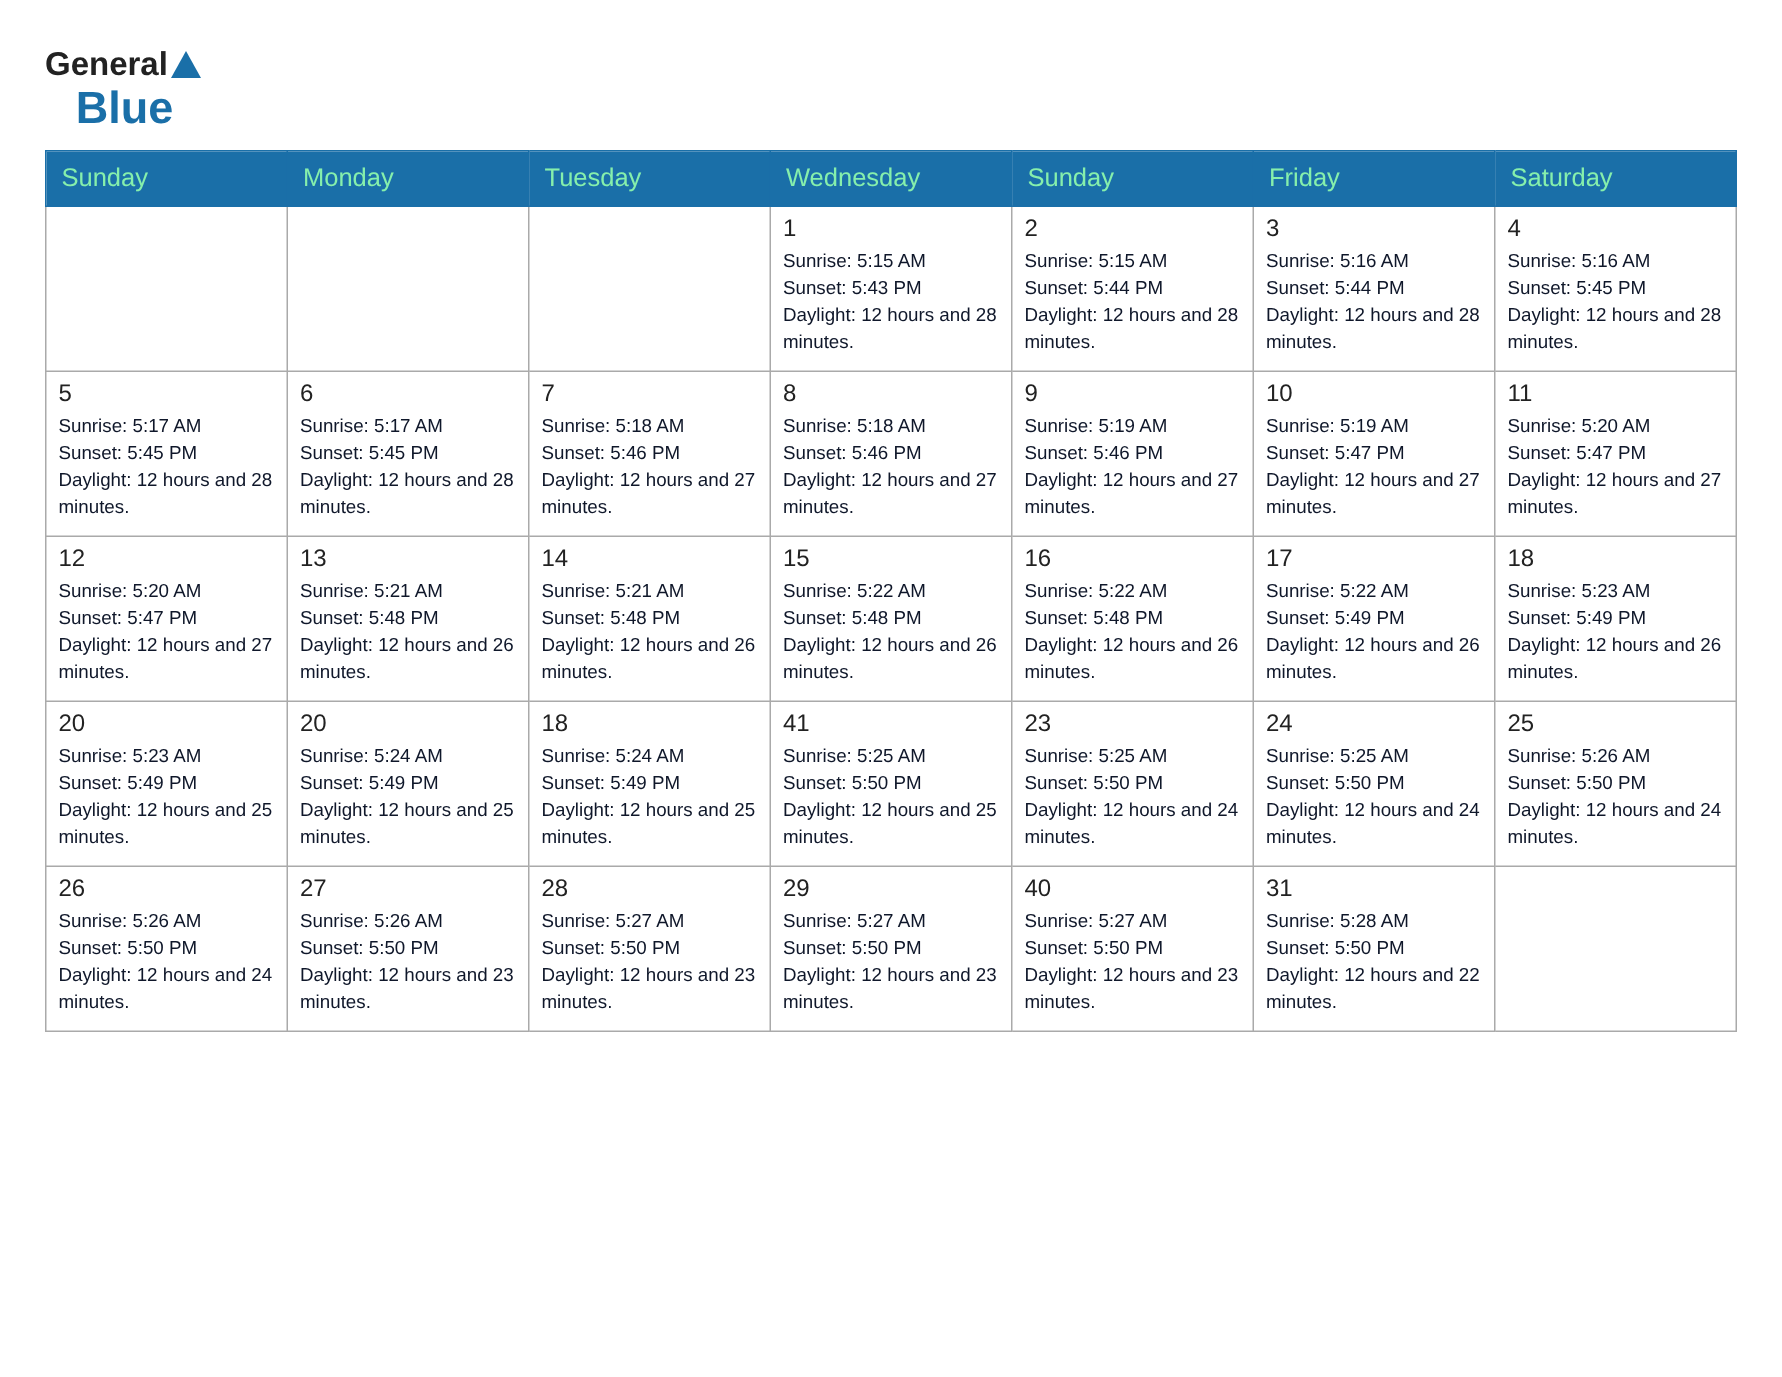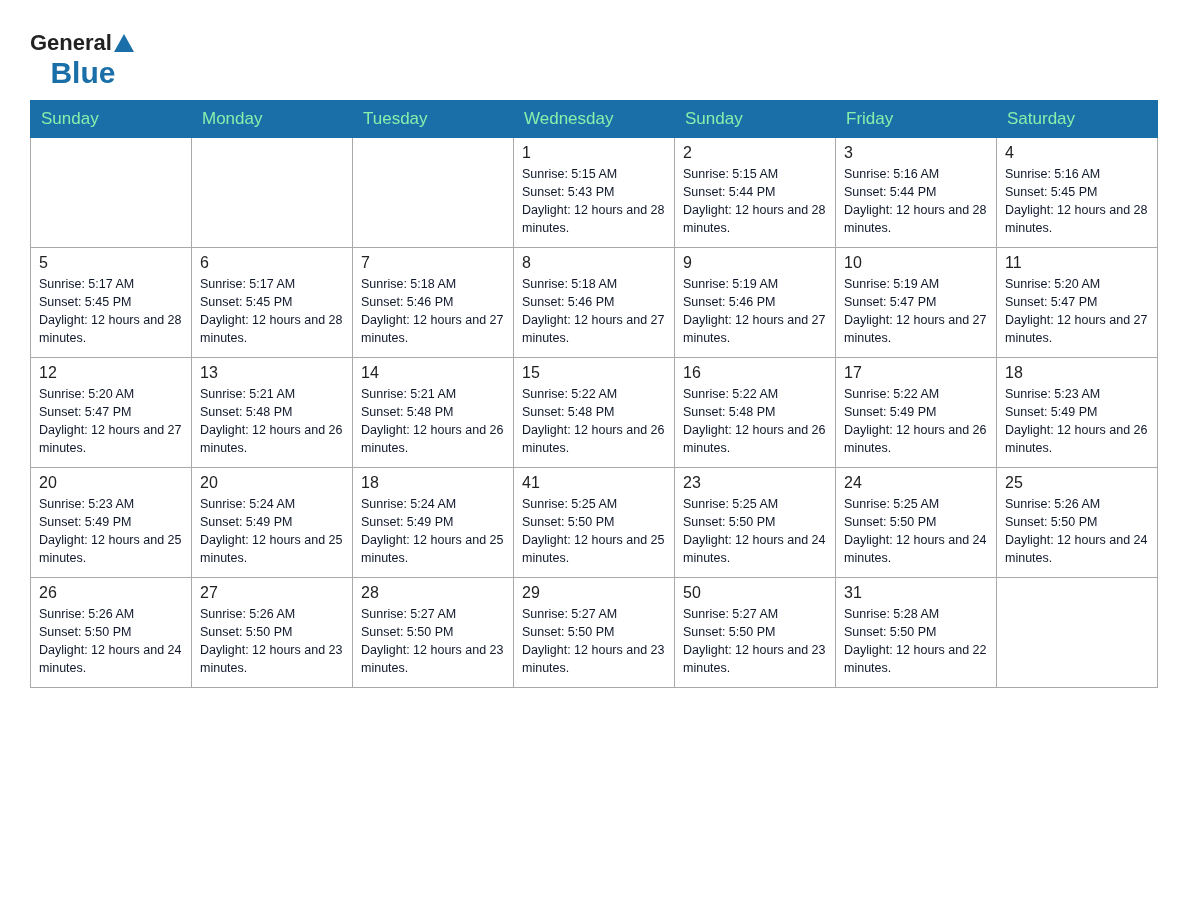--- a/index.html
+++ b/index.html
@@ -244,21 +244,21 @@
         </td>
         <td>
           <div class="day-num">28</div>
           <div class="day-info">Sunrise: 5:27 AM<br>Sunset: 5:50 PM<br>Daylight: 12 hours and 23 minutes.</div>
         </td>
         <td>
           <div class="day-num">29</div>
           <div class="day-info">Sunrise: 5:27 AM<br>Sunset: 5:50 PM<br>Daylight: 12 hours and 23 minutes.</div>
         </td>
         <td>
-          <div class="day-num">50</div>
+          <div class="day-num">40</div>
           <div class="day-info">Sunrise: 5:27 AM<br>Sunset: 5:50 PM<br>Daylight: 12 hours and 23 minutes.</div>
         </td>
         <td>
           <div class="day-num">31</div>
           <div class="day-info">Sunrise: 5:28 AM<br>Sunset: 5:50 PM<br>Daylight: 12 hours and 22 minutes.</div>
         </td>
         <td class="empty"></td>
       </tr>
     </tbody>
 </table>

